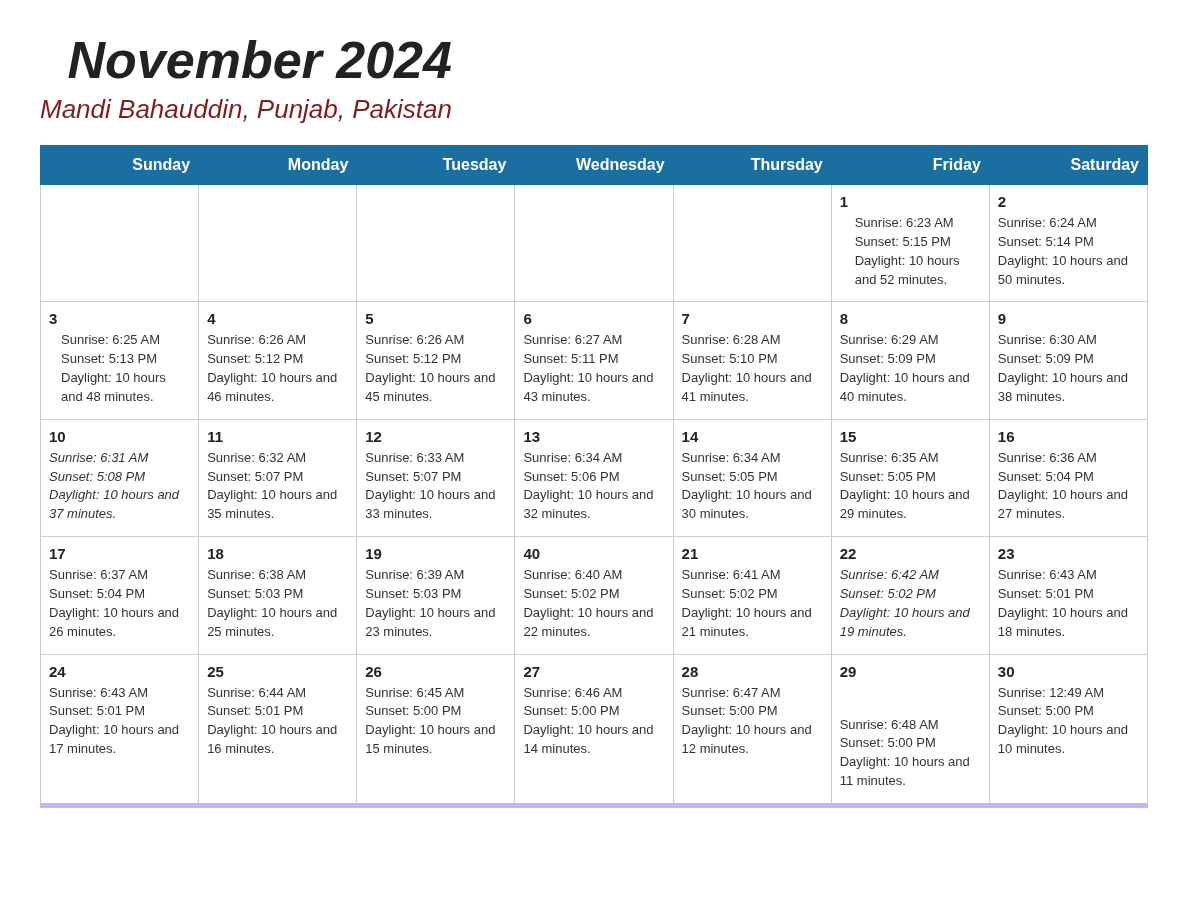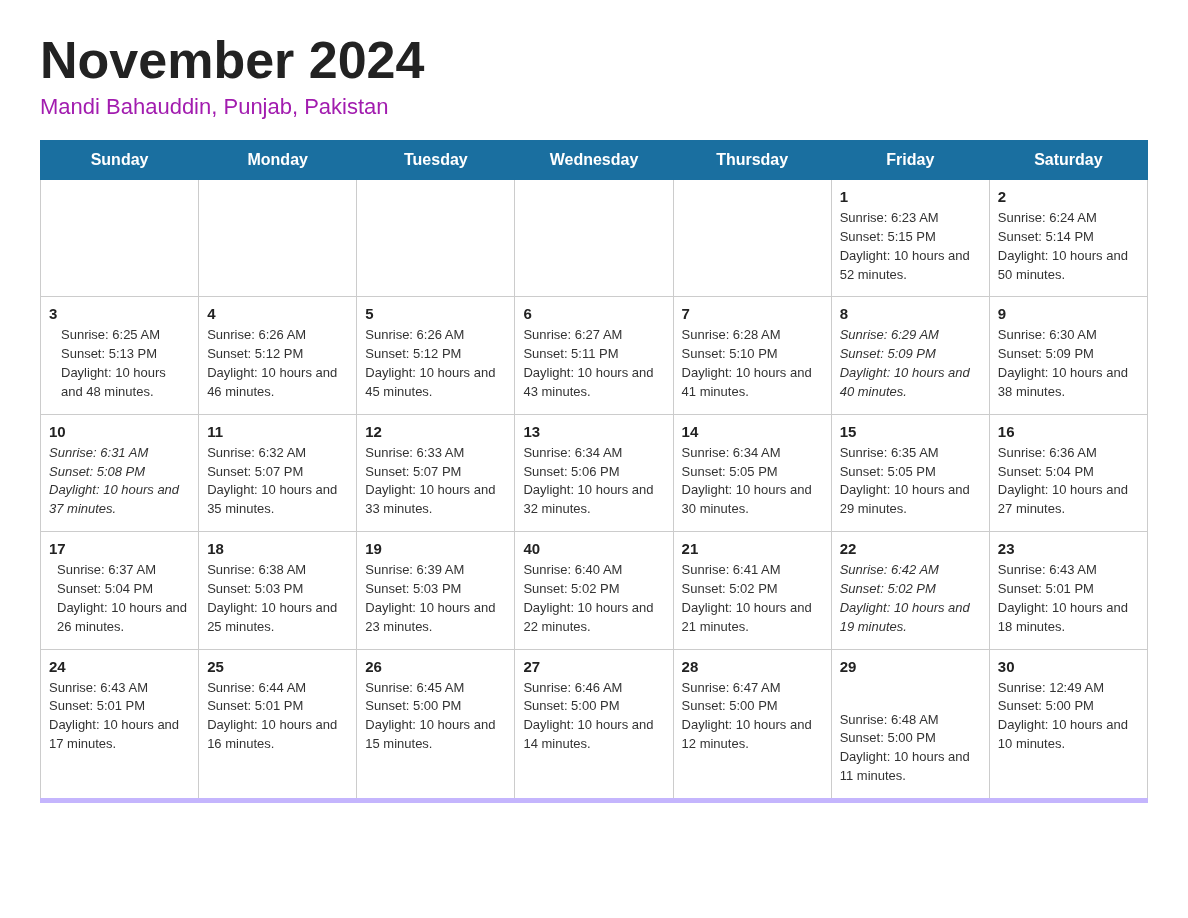--- a/index.html
+++ b/index.html
@@ -40,44 +40,45 @@
       vertical-align: middle;
     }
     .logo-blue {
       font-size: 22px;
       font-weight: bold;
       color: #1a7dc4;
       margin-top: -2px;
       margin-left: 4px;
     }
     .title-block {
-      text-align: left;
+      text-align: right;
+      font-style: italic;
     }
     .month-title {
       font-size: 52px;
       font-weight: bold;
       color: #222;
     }
     .location {
-      font-size: 22px;
-      color: #a21caf;
+      font-size: 26px;
+      color: #7f1d1d;
       margin-top: 4px;
     }
     .calendar {
       width: 100%;
       border-collapse: collapse;
       border: 1px solid #aaa;
     }
     .calendar th {
       background: #1a6fa0;
       color: #fff;
       font-size: 16px;
       font-weight: bold;
       padding: 10px 8px;
-      text-align: center;
+      text-align: right;
       border: 1px solid #1a6fa0;
     }
     .calendar td {
       vertical-align: top;
       padding: 8px 8px 12px 8px;
       border: 1px solid #ccc;
       width: calc(100% / 7);
       min-height: 110px;
       font-size: 13px;
       color: #333;
@@ -125,21 +126,21 @@
   </thead>
   <tbody id="calendar-body">
   <tr>
         <td class="empty-cell"></td>
         <td class="empty-cell"></td>
         <td class="empty-cell"></td>
         <td class="empty-cell"></td>
         <td class="empty-cell"></td>
         <td>
           <span class="day-number">1</span>
-          <div class="day-info" style="white-space: pre-line;">Sunrise: 6:23 AM
+          <div class="day-info" style="white-space: pre-line; margin-left: 15px;">Sunrise: 6:23 AM
 Sunset: 5:15 PM
 Daylight: 10 hours and 52 minutes.</div>
         </td>
         <td>
           <span class="day-number">2</span>
           <div class="day-info" style="white-space: pre-line;">Sunrise: 6:24 AM
 Sunset: 5:14 PM
 Daylight: 10 hours and 50 minutes.</div>
         </td>
       </tr>
@@ -169,21 +170,21 @@
 Daylight: 10 hours and 43 minutes.</div>
         </td>
         <td>
           <span class="day-number">7</span>
           <div class="day-info" style="white-space: pre-line;">Sunrise: 6:28 AM
 Sunset: 5:10 PM
 Daylight: 10 hours and 41 minutes.</div>
         </td>
         <td>
           <span class="day-number">8</span>
-          <div class="day-info" style="white-space: pre-line; font-style: italic;">Sunrise: 6:29 AM
+          <div class="day-info" style="white-space: pre-line;">Sunrise: 6:29 AM
 Sunset: 5:09 PM
 Daylight: 10 hours and 40 minutes.</div>
         </td>
         <td>
           <span class="day-number">9</span>
           <div class="day-info" style="white-space: pre-line;">Sunrise: 6:30 AM
 Sunset: 5:09 PM
 Daylight: 10 hours and 38 minutes.</div>
         </td>
       </tr>
@@ -227,21 +228,21 @@
         <td>
           <span class="day-number">16</span>
           <div class="day-info" style="white-space: pre-line;">Sunrise: 6:36 AM
 Sunset: 5:04 PM
 Daylight: 10 hours and 27 minutes.</div>
         </td>
       </tr>
       <tr>
         <td>
           <span class="day-number">17</span>
-          <div class="day-info" style="white-space: pre-line; margin-left: 8px;">Sunrise: 6:37 AM
+          <div class="day-info" style="white-space: pre-line;">Sunrise: 6:37 AM
 Sunset: 5:04 PM
 Daylight: 10 hours and 26 minutes.</div>
         </td>
         <td>
           <span class="day-number">18</span>
           <div class="day-info" style="white-space: pre-line;">Sunrise: 6:38 AM
 Sunset: 5:03 PM
 Daylight: 10 hours and 25 minutes.</div>
         </td>
         <td>

